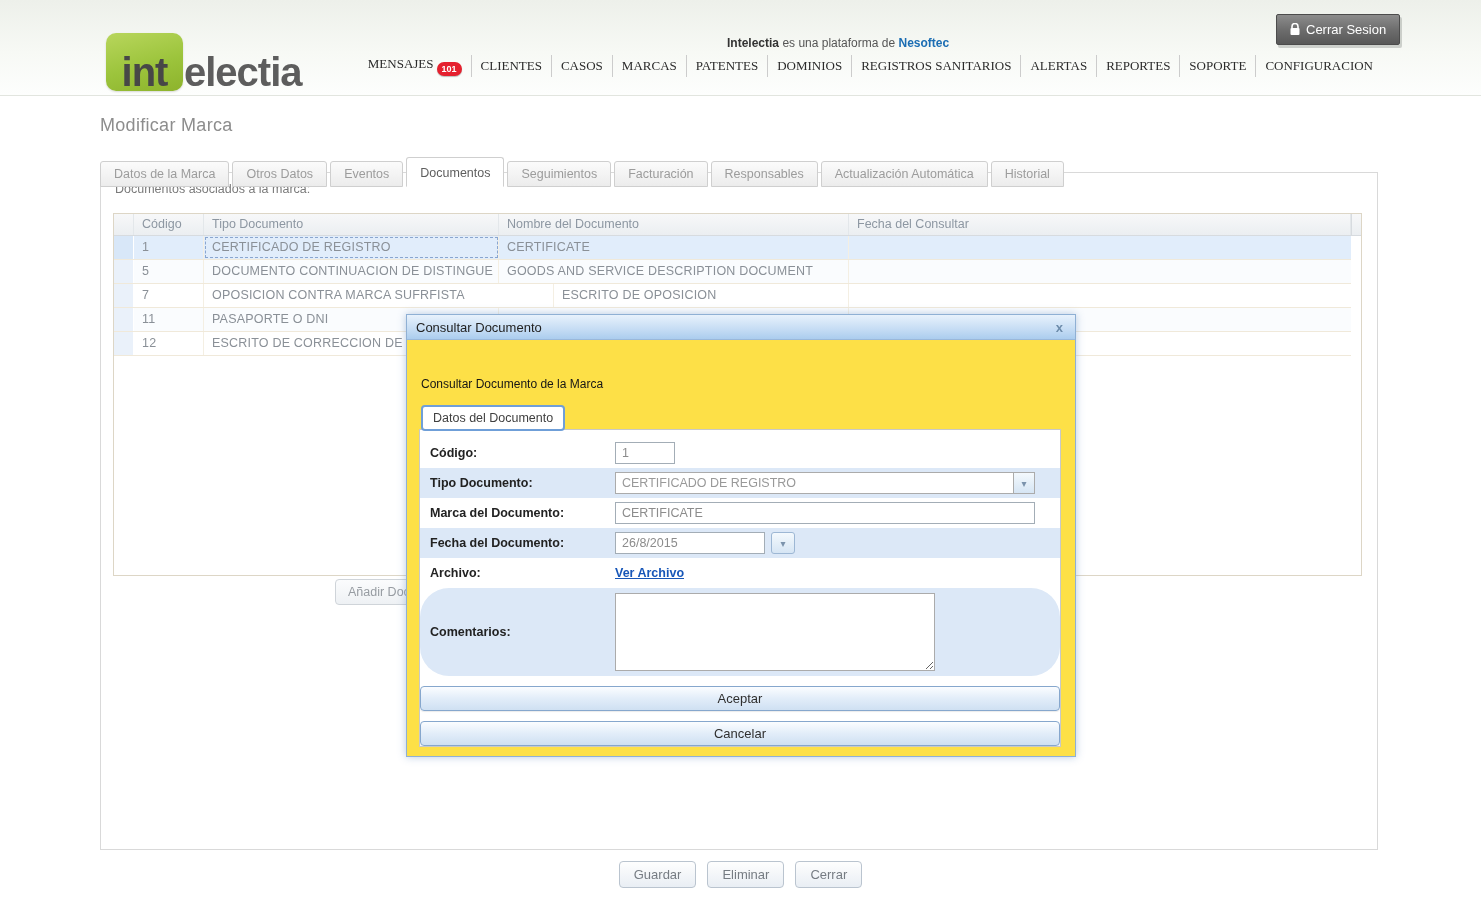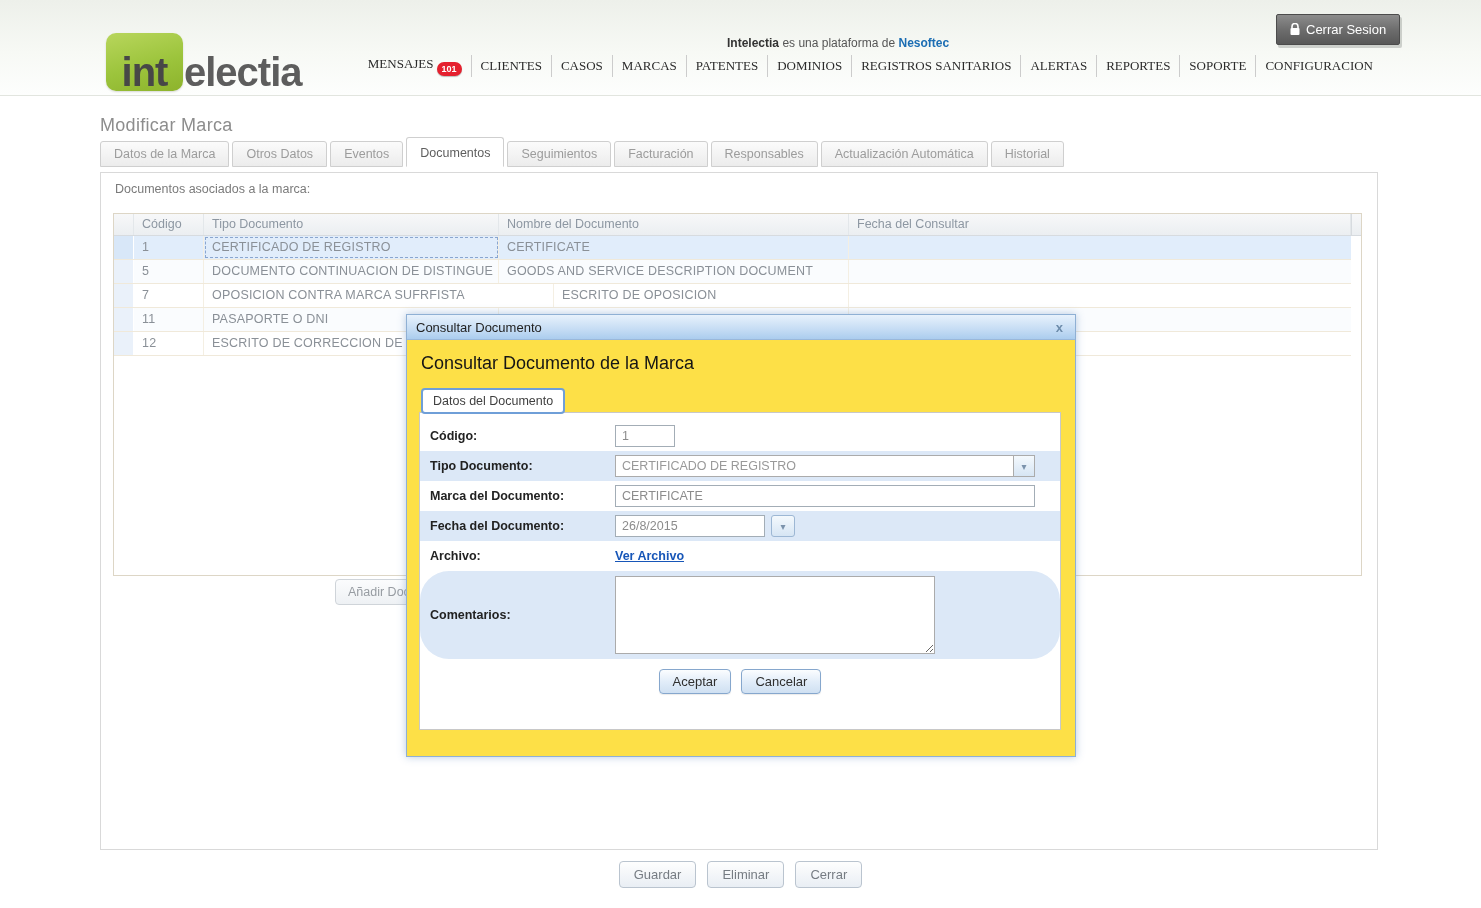--- a/index.html
+++ b/index.html
@@ -45,21 +45,21 @@
     padding:3px 9px; cursor:pointer; display:flex; align-items:flex-start;
   }
   .nav-item + .nav-item { border-left:1px solid #ccc; }
   .nav-badge {
     background:#e5202e; color:#fff; font-family:"Liberation Sans",sans-serif;
     font-size:9px; font-weight:bold; border-radius:9px; padding:2px 5px;
     margin-left:3px; margin-top:6px; box-shadow:0 1px 1px rgba(0,0,0,0.25);
   }
   
   .page-title { position:absolute; left:100px; top:115px; font-size:18px; color:#8d8d8d; letter-spacing:0.3px; }
-  .tabs { position:absolute; left:100px; top:141px; height:26px; display:flex; align-items:flex-end; z-index:2; }
+  .tabs { position:absolute; left:100px; top:161px; height:26px; display:flex; align-items:flex-end; z-index:2; }
   .tab {
     font-size:12.5px; color:#9c9c9c; padding:5px 13px 5px;
     background: linear-gradient(180deg,#fbfbfb,#ececec);
     border:1px solid #cfcfcf; border-radius:3px 3px 0 0;
     margin-right:3px; cursor:pointer; white-space:nowrap;
   }
   .tab.active {
     background:#fff; color:#5e5e5e; border-bottom-color:#fff;
     padding-top:8px; padding-bottom:6px; position:relative; z-index:3;
   }
@@ -119,21 +119,21 @@
     position:absolute; left:406px; top:314px; width:670px; height:443px;
     background:#fde047; border:1px solid #8fb0d4; z-index:10;
     box-shadow:0 0 8px rgba(100,140,190,0.45);
   }
   .dialog-titlebar {
     height:25px; display:flex; align-items:center; padding:0 9px;
     background:linear-gradient(180deg,#e8f2fc 0%, #c5dcf4 60%, #abcdee 100%);
     border-bottom:1px solid #9ab8da; font-size:13px; color:#222; cursor:move;
   }
   .dialog-close { margin-left:auto; color:#6d8cab; font-weight:bold; font-size:13px; cursor:pointer; padding:0 3px; }
-  .dialog-heading { margin:13px 0 0 14px; font-size:18px; color:#151515; }
+  .dialog-heading { margin:37px 0 0 14px; font-size:12px; color:#151515; }
   .doc-tab {
     display:inline-block; margin:14px 0 -2px 14px; padding:4px 10px;
     border:2px solid #6f9fd8; border-radius:4px; background:#fff;
     font-size:12.5px; color:#3f3f3f; position:relative; z-index:2; cursor:pointer;
   }
   .form-box {
     margin-left:12px; width:642px; height:318px;
     border:1px solid #c8c8c8; background:#fff; padding-top:8px; overflow:hidden;
   }
   .f-row { display:flex; align-items:center; min-height:30px; padding-left:10px; }
@@ -163,21 +163,21 @@
     border:1px solid #9db7d4; border-radius:3px;
     background:linear-gradient(180deg,#f4f9fd,#d6e5f4);
     display:flex; align-items:center; justify-content:center;
     color:#7c93ac; font-size:10px; cursor:pointer;
   }
   .file-link { font-size:12.5px; font-weight:bold; color:#1756b8; text-decoration:underline; cursor:pointer; }
   .comments-area {
     width:320px; height:78px; border:1px solid #ababab; resize:both;
     font-family:inherit; font-size:12.5px; color:#555; padding:3px 5px;
   }
-  .dlg-buttons { display:flex; justify-content:center; gap:10px; padding:10px 0 0; }
+  .dlg-buttons { display:flex; justify-content:center; gap:10px; padding:10px 0 0;flex-direction:column; }
   .dlg-btn {
     padding:4px 13px; font-size:13px; color:#2f2f2f;
     background:linear-gradient(180deg,#fbfdff 0%, #e2edf9 50%, #cfe0f2 100%);
     border:1px solid #86a7cd; border-radius:4px; cursor:pointer;
     box-shadow:0 1px 1px rgba(0,0,0,0.08);
   }
 </style>
 </head>
 <body>
 

